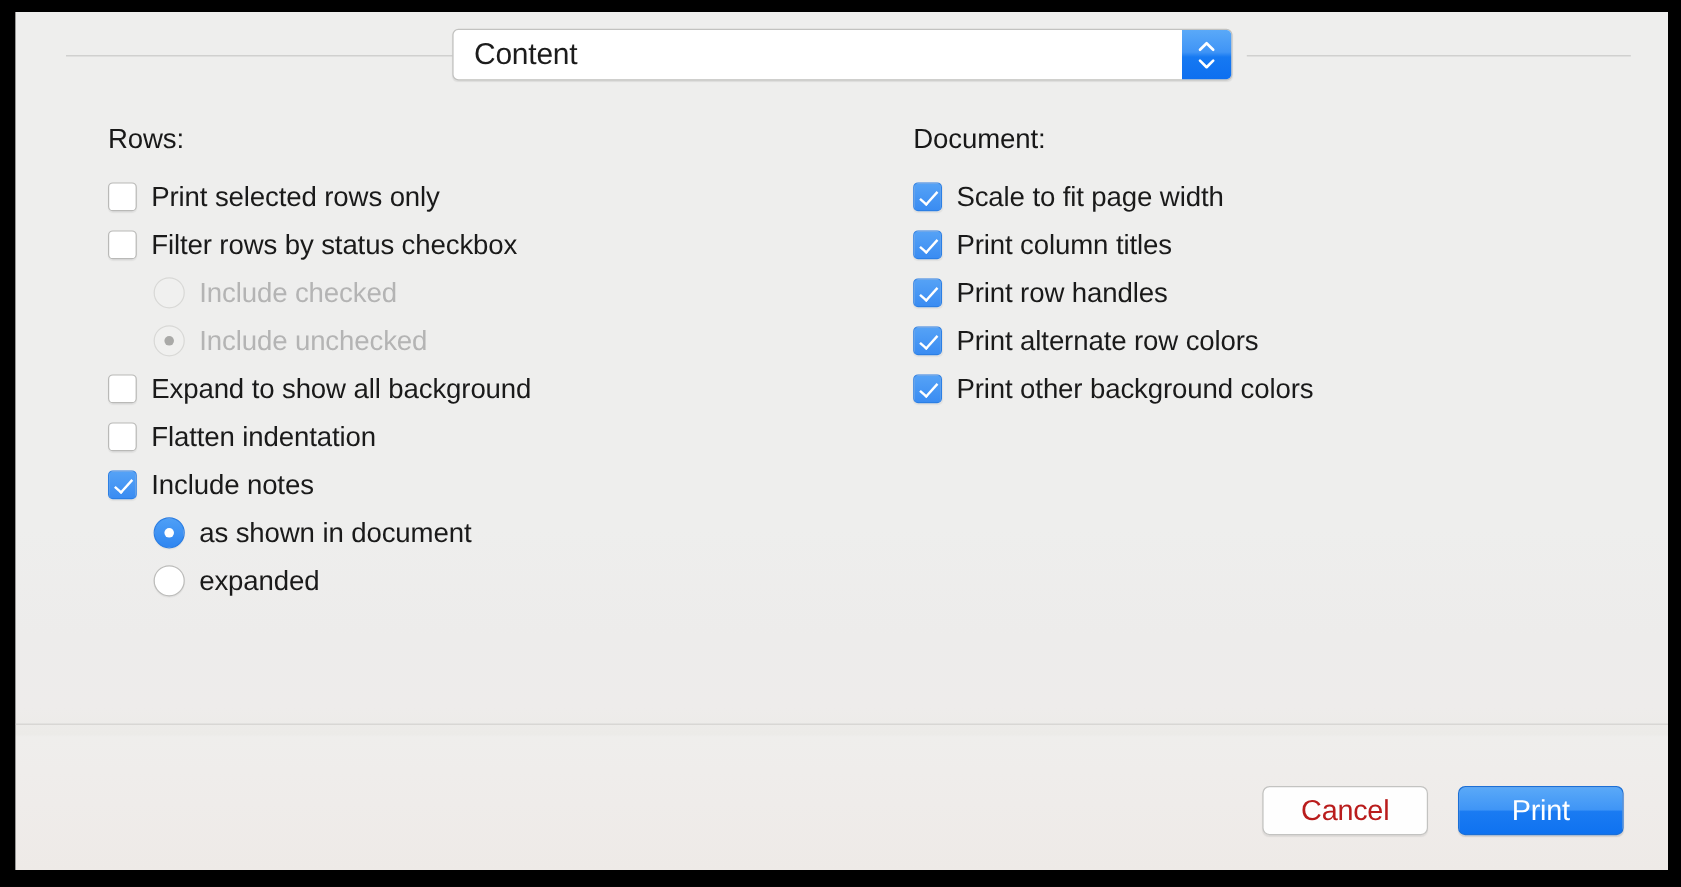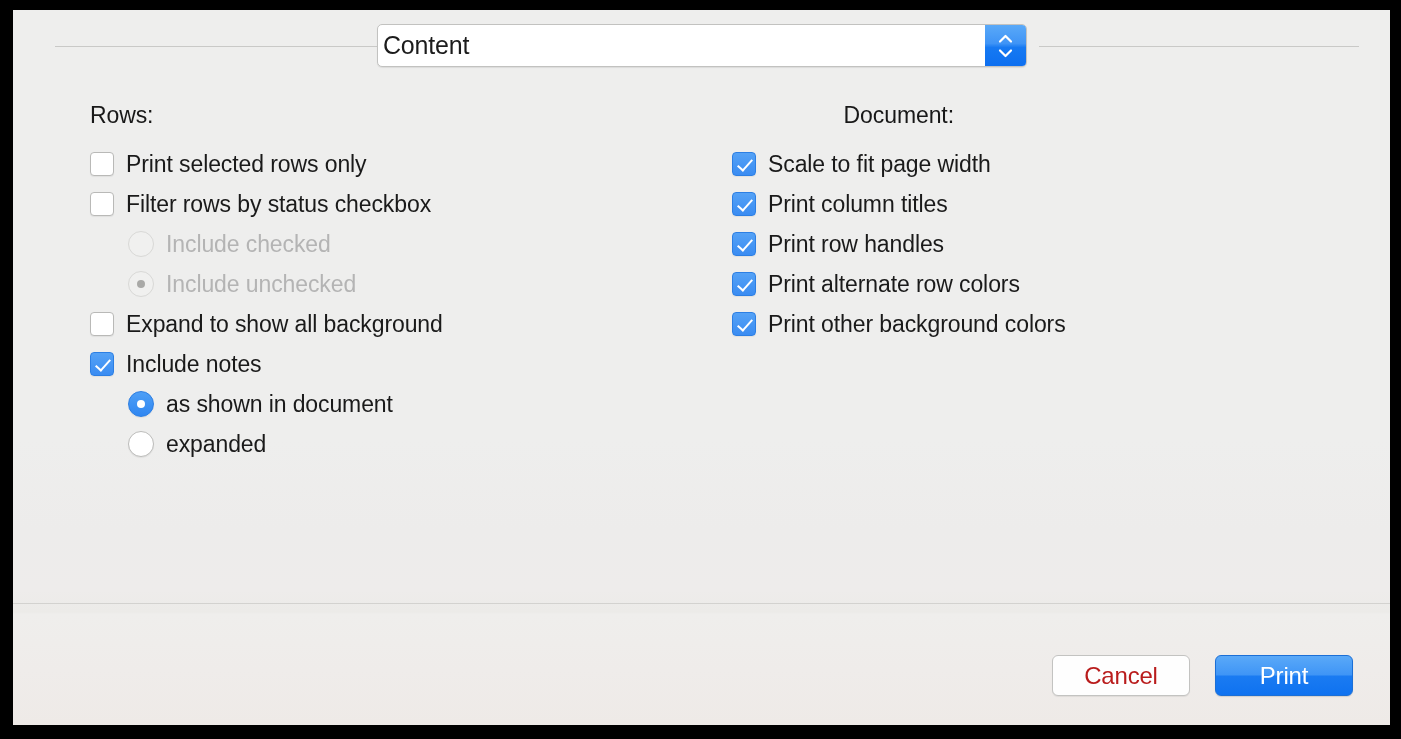--- a/index.html
+++ b/index.html
@@ -71,21 +71,21 @@
     border-radius: 5px;
     box-shadow: 0 1px 1px rgba(0,0,0,0.08);
     box-sizing: border-box;
     display: flex;
     align-items: center;
     cursor: default;
   }
   #popup-label {
     font-size: 25px;
     color: #1c1c1c;
-    padding-left: 5px;
+    padding-left: 17px;
     letter-spacing: -0.2px;
     line-height: 1;
   }
   #popup-stepper {
     position: absolute;
     right: 0px;
     top: 0px;
     width: 41px;
     height: 41px;
     border-radius: 0 4px 4px 0;
@@ -101,21 +101,21 @@
   
   #body-area {
     position: absolute;
     left: 0;
     top: 92px;
     width: 1160px;
     height: 500px;
   }
   .column { position: absolute; top: 0; }
   #col-left  { left: 77px; }
-  #col-right { left: 719px; text-align: center; }
+  #col-right { left: 748px; }
 
   .group-title {
     font-size: 23px;
     color: #181818;
     margin: 0 0 14px 0;
     letter-spacing: -0.1px;
     height: 28px;
   }
 
   .opt-row {
@@ -287,20 +287,24 @@
             </div>
             <div class="opt-row indent disabled">
               <span class="radio on disabled"></span>
               <span class="opt-label">Include unchecked</span>
             </div>
             <div class="opt-row">
               <span class="cbox"></span>
               <span class="opt-label">Expand to show all background</span>
             </div>
             <div class="opt-row">
+              <span class="cbox"></span>
+              <span class="opt-label">Flatten indentation</span>
+            </div>
+            <div class="opt-row">
               <span class="cbox on"></span>
               <span class="opt-label">Include notes</span>
             </div>
             <div class="opt-row indent">
               <span class="radio on"></span>
               <span class="opt-label">as shown in document</span>
             </div>
             <div class="opt-row indent">
               <span class="radio"></span>
               <span class="opt-label">expanded</span>

